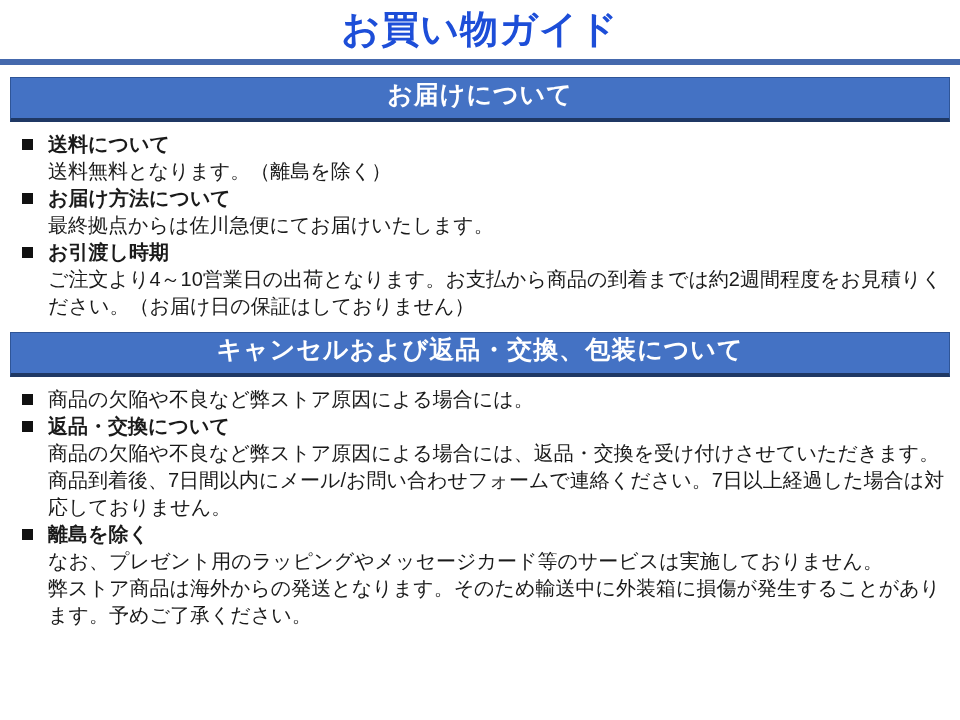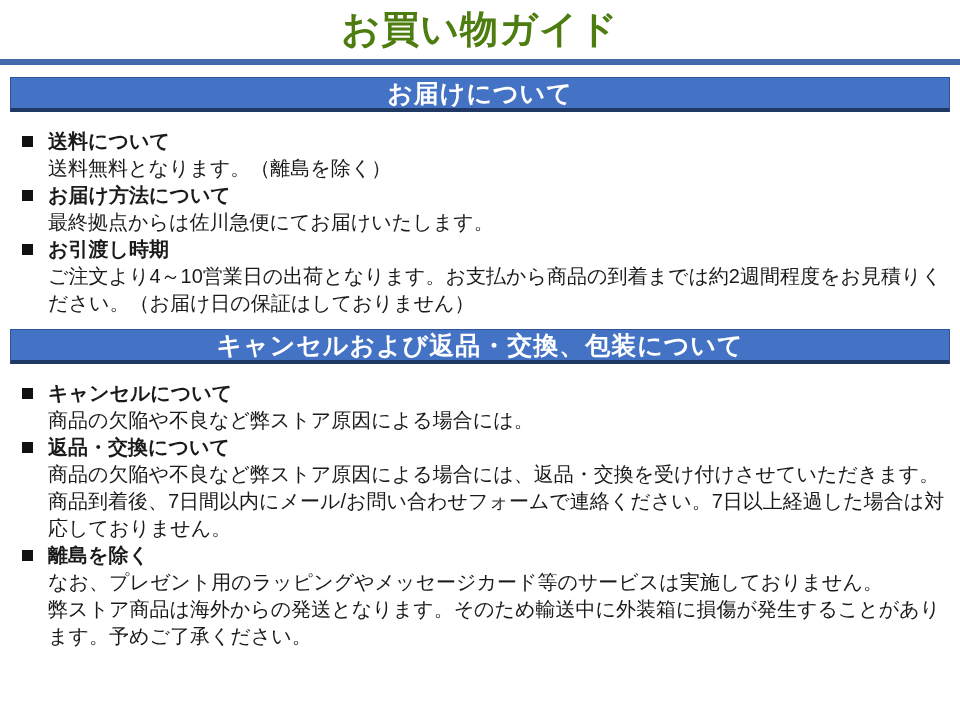--- a/index.html
+++ b/index.html
@@ -11,32 +11,32 @@
   }
   *{box-sizing:border-box;}
   html,body{margin:0;padding:0;}
   body{
     width:960px;height:720px;overflow:hidden;background:#FFFFFF;
     font-family:"Liberation Sans","DejaVu Sans",sans-serif;
     color:var(--text);
   }
   .page-title{
     margin:0;padding-top:4px;text-align:center;
-    font-size:38px;line-height:50px;font-weight:800;color:#4d7c0f;
+    font-size:38px;line-height:50px;font-weight:800;color:#1d4ed8;
     letter-spacing:1px;
   }
   .title-rule{
     height:6px;background:var(--rule-blue);margin-top:5px;width:960px;
   }
   .banner{
-    margin:12px 10px 16px 10px;height:35px;
+    margin:12px 10px 9px 10px;height:45px;
     background:var(--banner-blue);
     border:1px solid var(--banner-edge);
     border-bottom:4px solid var(--banner-shadow);
-    display:flex;align-items:center;justify-content:center;
+    display:flex;align-items:flex-start;justify-content:center;
   }
   .banner-label{
     color:#FFFFFF;font-weight:bold;font-size:25px;letter-spacing:1px;
   }
   .item-list{margin:9px 10px 0 10px;}
   .item{position:relative;padding-left:38px;}
   .bullet{
     position:absolute;left:12px;top:8px;width:11px;height:11px;background:#111;
   }
   .item-title{
@@ -72,21 +72,20 @@
           <div class="item-title">お引渡し時期</div>
           <div class="item-para">ご注文より4～10営業日の出荷となります。お支払から商品の到着までは約2週間程度をお見積りください。（お届け日の保証はしておりません）</div>
         </div>
       </div>
       <div class="banner">
         <span class="banner-label">キャンセルおよび返品・交換、包装について</span>
       </div>
       <div class="item-list">
         <div class="item">
           <span class="bullet"></span>
-          <div class="item-title">キャンセルについて</div>
           <div class="item-para">商品の欠陥や不良など弊ストア原因による場合には。</div>
         </div>
         <div class="item">
           <span class="bullet"></span>
           <div class="item-title">返品・交換について</div>
           <div class="item-para">商品の欠陥や不良など弊ストア原因による場合には、返品・交換を受け付けさせていただきます。商品到着後、7日間以内にメール/お問い合わせフォームで連絡ください。7日以上経過した場合は対応しておりません。</div>
         </div>
         <div class="item">
           <span class="bullet"></span>
           <div class="item-title">離島を除く</div>

